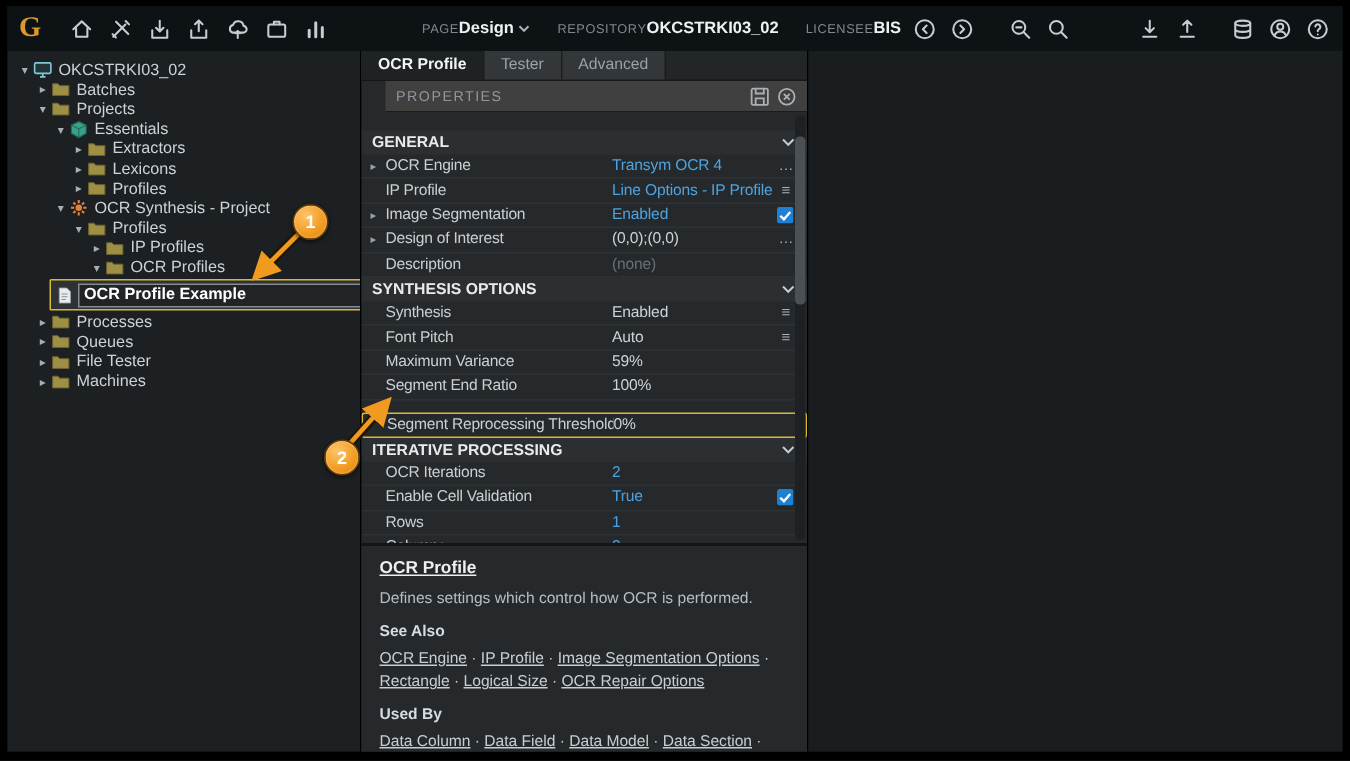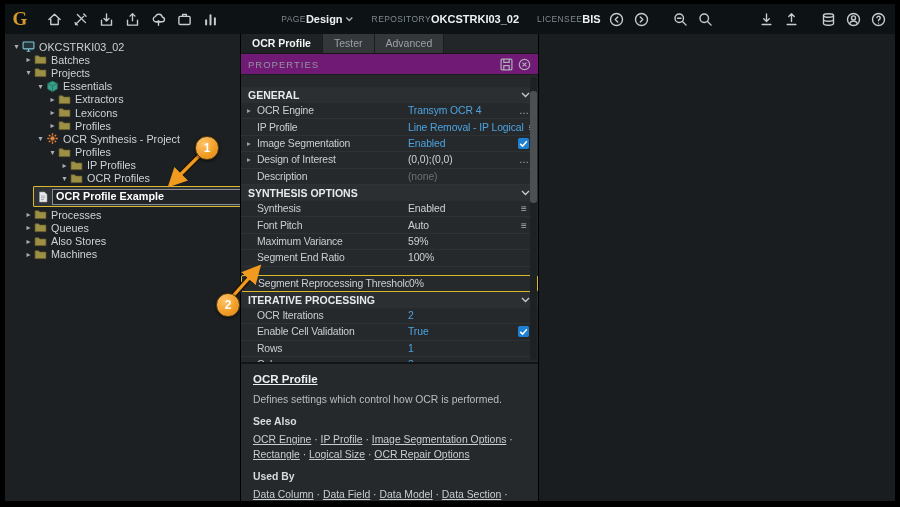--- a/index.html
+++ b/index.html
@@ -39,22 +39,22 @@
             width:214px;border-radius:1px;padding-left:3px !important;}
   .trow.sel .tlabel{flex:1;background:#202427;border:1px solid #878d92;height:14px;line-height:13px;
                     color:#fff;padding-left:3px;margin-right:3px;font-weight:bold;}
 
   
   .props-panel{width:297px;flex:0 0 297px;display:flex;flex-direction:column;background:#26292b;
                border-right:1px solid #000;min-height:0;}
   .tabs{flex:0 0 19px;height:19px;background:#232628;display:flex;border-bottom:1px solid #141618;}
   .tab{padding:0 11px;font-size:10.5px;line-height:19px;color:#9aa1a7;background:#33373a;border-right:1px solid #1a1d1f;}
   .tab.active{background:#1f2224;color:#f2f4f5;font-weight:bold;}
-  .props-header{flex:0 0 20px;height:20px;background:#701a75;display:flex;align-items:center;
-                padding:0 7px;border-bottom:1px solid #1a1d1f;}
+  .props-header{flex:0 0 20px;height:20px;background:#404040;display:flex;align-items:center;
+                padding:0 7px;border-bottom:1px solid #1a1d1f;margin-left:16px;}
   .props-title{font-size:9.5px;color:#8f979d;letter-spacing:1px;}
   .ph-icons{margin-left:auto;display:flex;gap:5px;align-items:center;}
   .prop-grid{flex:1;min-height:0;overflow:hidden;padding-top:12px;position:relative;}
   .psec{height:16px;display:flex;align-items:center;padding:0 8px 0 7px;background:#2c2f32;}
   .psec-t{font-size:10.5px;font-weight:bold;color:#e8ebed;}
   .psec-ch{margin-left:auto;display:flex;}
   .prow{height:15.4px;display:flex;align-items:center;padding:0 6px;border-bottom:1px solid #2e3235;}
   .pexp{width:10px;flex:0 0 10px;font-size:7.5px;color:#9aa1a6;}
   .plab{width:151px;flex:0 0 151px;font-size:10.4px;letter-spacing:-.15px;color:#c9cfd3;
         white-space:nowrap;overflow:hidden;}
@@ -382,21 +382,21 @@
           </span>
           <span class="tlabel">Queues</span>
         </div>
         <div class="trow" style="padding-left: 18px;">
           <span class="exp">▸</span>
           <span class="nic">
             <svg viewBox="0 0 12 12" width="13" height="13">
               <path d="M1 2.6h3.3l1 1.2H11v6H1Z" fill="#9d9045" stroke="#6e6430" stroke-width=".6"></path>
             </svg>
           </span>
-          <span class="tlabel">Also Stores</span>
+          <span class="tlabel">File Tester</span>
         </div>
         <div class="trow" style="padding-left: 18px;">
           <span class="exp">▸</span>
           <span class="nic">
             <svg viewBox="0 0 12 12" width="13" height="13">
               <path d="M1 2.6h3.3l1 1.2H11v6H1Z" fill="#9d9045" stroke="#6e6430" stroke-width=".6"></path>
             </svg>
           </span>
           <span class="tlabel">Machines</span>
         </div>
@@ -441,21 +441,21 @@
           </div>
           <div class="prow">
             <span class="pexp">▸</span>
             <span class="plab">OCR Engine</span>
             <span class="pval blue">Transym OCR 4</span>
             <span class="ptrail">…</span>
           </div>
           <div class="prow">
             <span class="pexp"></span>
             <span class="plab">IP Profile</span>
-            <span class="pval blue">Line Removal - IP Logical</span>
+            <span class="pval blue">Line Options - IP Profile</span>
             <span class="ptrail">≡</span>
           </div>
           <div class="prow">
             <span class="pexp">▸</span>
             <span class="plab">Image Segmentation</span>
             <span class="pval blue">Enabled</span>
             <span class="pcheck">
               <svg viewBox="0 0 10 10" width="11" height="11">
                 <rect width="10" height="10" rx="1.5" fill="#1e80d2"></rect>
                 <path d="M2 5.3 4.2 7.4 8 3" stroke="#fff" stroke-width="1.4" fill="none"></path>

